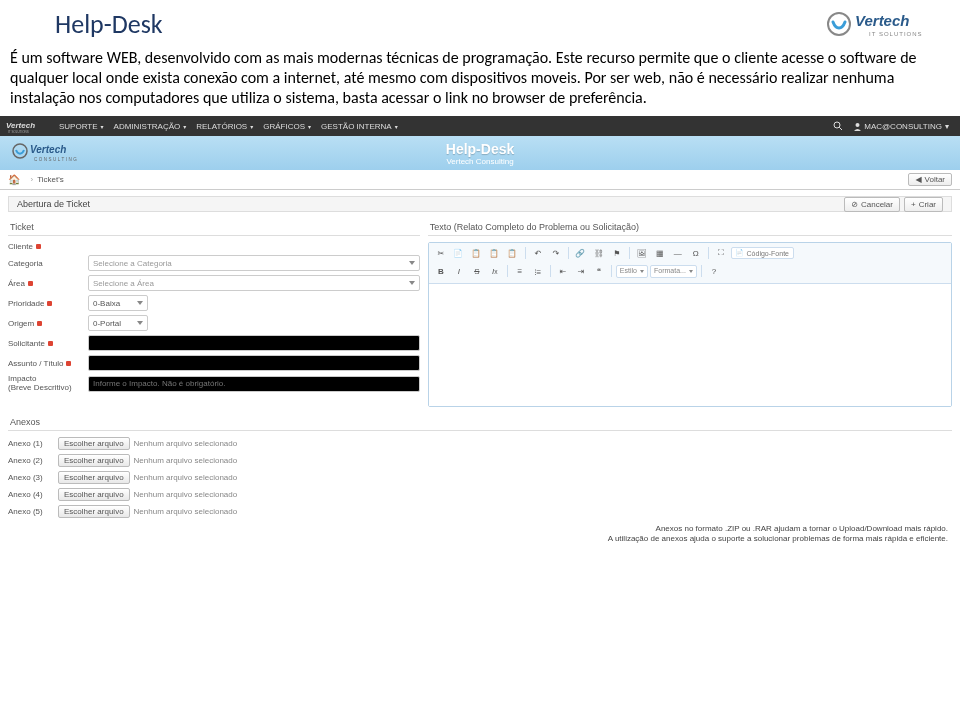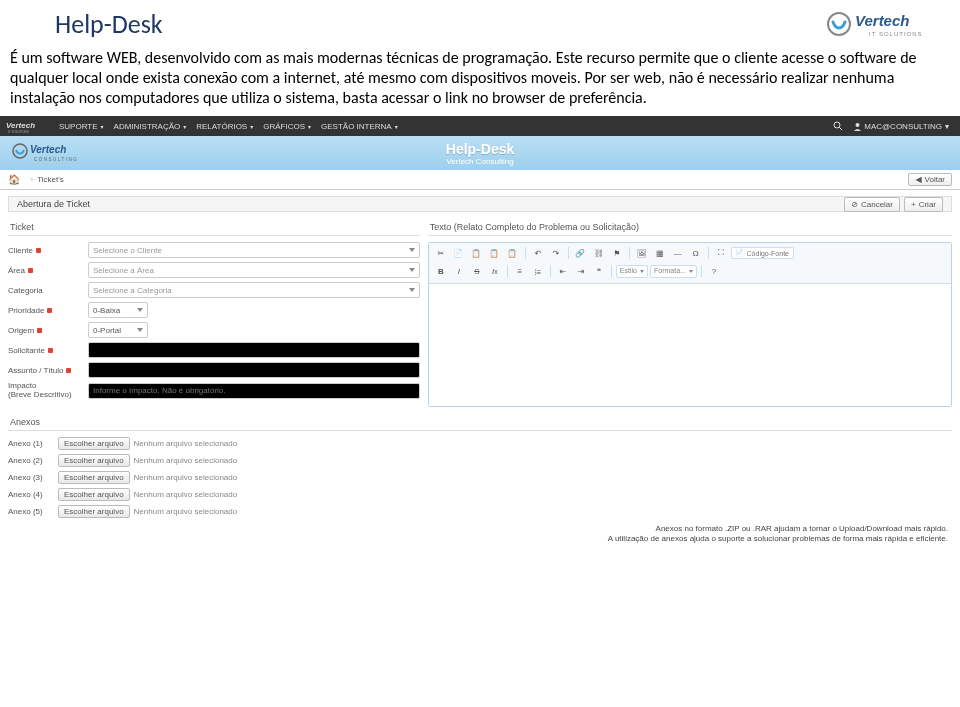--- a/index.html
+++ b/index.html
@@ -173,39 +173,36 @@
 
 <div class="form-area">
   <div class="col-left">
     <div class="sub-head">Ticket</div>
 
     <div class="field-row">
       <div class="field-label">
           <span>Cliente</span>
           <span class="req"></span>
         </div>
+    </div>
+    <div class="field-row">
+      <div class="field-label">
+          <span>Categoria</span>
+        </div>
       <div class="field-input">
-          <div class="sel">Selecione o Cliente</div>
+          <div class="sel">Selecione a Categoria</div>
         </div>
     </div>
     <div class="field-row">
       <div class="field-label">
           <span>Área</span>
           <span class="req"></span>
         </div>
       <div class="field-input">
           <div class="sel">Selecione a Área</div>
-        </div>
-    </div>
-    <div class="field-row">
-      <div class="field-label">
-          <span>Categoria</span>
-        </div>
-      <div class="field-input">
-          <div class="sel">Selecione a Categoria</div>
         </div>
     </div>
     <div class="field-row">
       <div class="field-label">
           <span>Prioridade</span>
           <span class="req"></span>
         </div>
       <div class="field-input">
           <div class="sel narrow" style="color:#555;">0-Baixa</div>
         </div>

